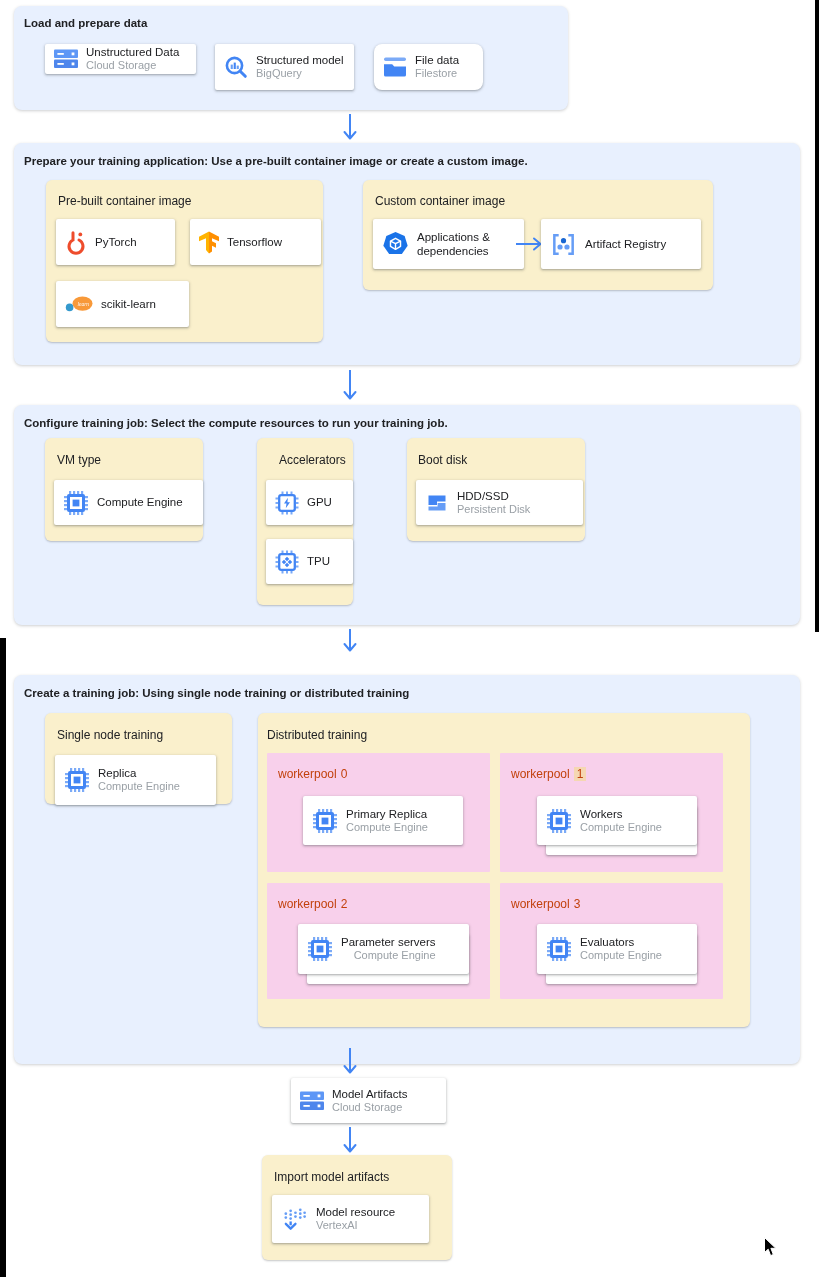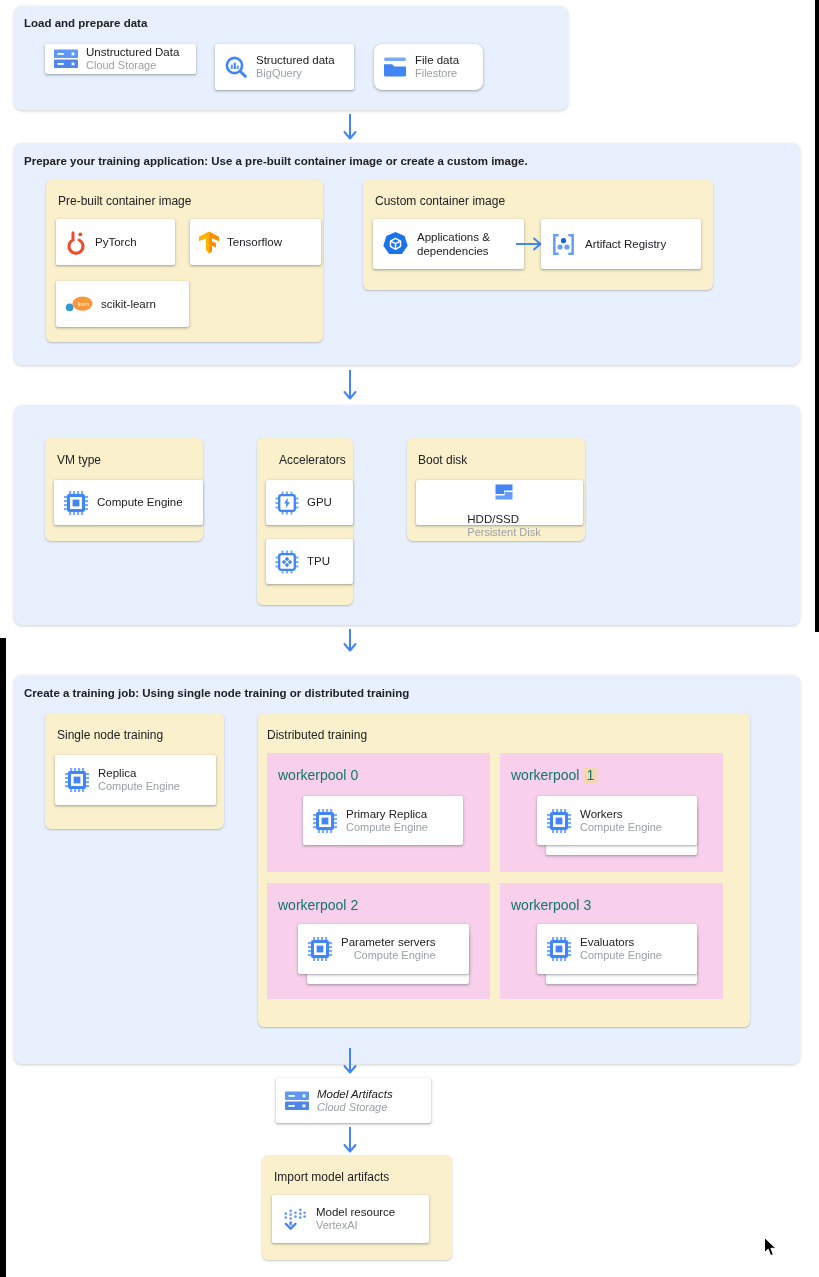--- a/index.html
+++ b/index.html
@@ -3,21 +3,21 @@
 <meta charset="utf-8">
 <style>
   html,body{margin:0;padding:0;background:#fff;}
   .canvas{position:relative;width:819px;height:1277px;background:#ffffff;overflow:hidden;
           font-family:"Liberation Sans","DejaVu Sans",sans-serif;color:#202124;}
   .section{position:absolute;background:#e8f0fe;border-radius:8px;box-shadow:0 1px 3px rgba(60,64,67,.25);}
   .sec-title{position:absolute;font-size:11.5px;font-weight:bold;color:#202124;white-space:nowrap;}
   .panel{position:absolute;background:#faf0cc;border-radius:6px;box-shadow:0 1px 2px rgba(60,64,67,.3);}
   .panel-label{position:absolute;font-size:12px;color:#202124;white-space:nowrap;}
   .pool{position:absolute;background:#f8d0eb;border-radius:1px;}
-  .pool-label{position:absolute;font-size:14px;color:#0f766e;white-space:nowrap;}
+  .pool-label{position:absolute;font-size:12px;color:#c2410c;white-space:nowrap;}
   .pool-label .num{margin-left:4px;}
   .pool-label .hl{background:#f5d7b2;padding:0 3px;}
   .card{position:absolute;background:#fff;border-radius:2px;display:flex;align-items:center;
         padding-left:9px;gap:8px;box-shadow:0 1px 2px rgba(60,64,67,.32),0 1px 3px 1px rgba(60,64,67,.12);}
   .txt{display:flex;flex-direction:column;justify-content:center;line-height:1.22;}
   .t{font-size:11.5px;color:#202124;white-space:nowrap;}
   .t.wrap{white-space:normal;}
   .s{font-size:11px;color:#9aa0a6;white-space:nowrap;}
   .icon{display:flex;align-items:center;justify-content:center;flex:0 0 auto;}
   .stack{position:absolute;}
@@ -60,21 +60,21 @@
       <span class="icon">
         <svg width="24" height="24" viewBox="0 0 24 24">
             <circle cx="10.5" cy="10.5" r="7.6" fill="none" stroke="#4285f4" stroke-width="2.6"></circle>
             <line x1="16.2" y1="16.2" x2="21.3" y2="21.3" stroke="#4285f4" stroke-width="3" stroke-linecap="round"></line>
             <rect x="6.7" y="9.6" width="2.1" height="4.4" fill="#669df6"></rect>
             <rect x="9.7" y="7.6" width="2.1" height="6.4" fill="#4285f4"></rect>
             <rect x="12.7" y="10.6" width="2.1" height="3.4" fill="#669df6"></rect>
           </svg>
       </span>
       <span class="txt">
-        <span class="t">Structured data</span>
+        <span class="t">Structured model</span>
         <span class="s">BigQuery</span>
       </span>
     </div>
 
     <div class="card" style="left:360px;top:38px;width:100px;height:46px;border-radius:8px;">
       <span class="icon">
         <svg width="24" height="20" viewBox="0 0 24 20">
             <rect x="1" y="0.5" width="22" height="3.4" rx="1.7" fill="#7baaf7"></rect>
             <path d="M1 7.2 h8.2 l2 2.4 H23 v8.4 a1.6 1.6 0 0 1 -1.6 1.6 H2.6 A1.6 1.6 0 0 1 1 18 z" fill="#4285f4"></path>
           </svg>
@@ -181,20 +181,21 @@
   </div>
 
   <div class="varrow" style="left:343px;top:370px;">
     <svg width="14" height="30" viewBox="0 0 14 30">
         <line x1="7" y1="0" x2="7" y2="27" stroke="#4285f4" stroke-width="2"></line>
         <polyline points="1.5,22 7,28.5 12.5,22" fill="none" stroke="#4285f4" stroke-width="2" stroke-linecap="round" stroke-linejoin="round"></polyline>
       </svg>
   </div>
 
   <div class="section" style="left:14px;top:405px;width:786px;height:220px;">
+    <div class="sec-title" style="left:10px;top:12px;">Configure training job: Select the compute resources to run your training job.</div>
 
     <div class="panel" style="left:31px;top:33px;width:158px;height:103px;">
       <div class="panel-label" style="left:12px;top:15px;">VM type</div>
       <div class="card" style="left:9px;top:42px;width:140px;height:45px;">
         <span class="icon">
           <svg width="26" height="26" viewBox="0 0 26 26">
               <g fill="#7baaf7">
                 <rect x="6" y="1" width="2.2" height="3"></rect>
                 <rect x="10" y="1" width="2.2" height="3"></rect>
                 <rect x="14" y="1" width="2.2" height="3"></rect>
@@ -277,21 +278,21 @@
             </svg>
         </span>
         <span class="txt">
             <span class="t">TPU</span>
           </span>
       </div>
     </div>
 
     <div class="panel" style="left:393px;top:33px;width:178px;height:103px;">
       <div class="panel-label" style="left:11px;top:15px;">Boot disk</div>
-      <div class="card" style="left:9px;top:42px;width:158px;height:45px;flex-direction:column;">
+      <div class="card" style="left:9px;top:42px;width:158px;height:45px;">
         <span class="icon">
           <svg width="24" height="24" viewBox="0 0 24 24">
               <path d="M3.5 4.5 h17 v6 h-8.5 v3.5 h-8.5 z" fill="#4285f4"></path>
               <path d="M12.6 12 h7.9 v7.5 h-17 v-4 h9.1 z" fill="#669df6"></path>
             </svg>
         </span>
         <span class="txt">
           <span class="t">HDD/SSD</span>
           <span class="s">Persistent Disk</span>
         </span>
@@ -302,21 +303,21 @@
   <div class="varrow" style="left:343px;top:629px;">
     <svg width="14" height="23" viewBox="0 0 14 23">
         <line x1="7" y1="0" x2="7" y2="20" stroke="#4285f4" stroke-width="2"></line>
         <polyline points="1.5,15 7,21.5 12.5,15" fill="none" stroke="#4285f4" stroke-width="2" stroke-linecap="round" stroke-linejoin="round"></polyline>
       </svg>
   </div>
 
   <div class="section" style="left:14px;top:675px;width:786px;height:389px;">
     <div class="sec-title" style="left:10px;top:12px;">Create a training job: Using single node training or distributed training</div>
 
-    <div class="panel" style="left:31px;top:38px;width:179px;height:116px;">
+    <div class="panel" style="left:31px;top:38px;width:179px;height:91px;padding-left:8px;">
       <div class="panel-label" style="left:12px;top:15px;">Single node training</div>
       <div class="card" style="left:10px;top:42px;width:152px;height:50px;">
         <span class="icon">
           <svg width="26" height="26" viewBox="0 0 26 26">
               <g fill="#7baaf7">
                 <rect x="6" y="1" width="2.2" height="3"></rect>
                 <rect x="10" y="1" width="2.2" height="3"></rect>
                 <rect x="14" y="1" width="2.2" height="3"></rect>
                 <rect x="18" y="1" width="2.2" height="3"></rect>
                 <rect x="6" y="22" width="2.2" height="3"></rect>
@@ -506,21 +507,21 @@
     </div>
   </div>
 
   <div class="varrow" style="left:343px;top:1048px;">
     <svg width="14" height="26" viewBox="0 0 14 26">
         <line x1="7" y1="0" x2="7" y2="23" stroke="#4285f4" stroke-width="2"></line>
         <polyline points="1.5,18 7,24.5 12.5,18" fill="none" stroke="#4285f4" stroke-width="2" stroke-linecap="round" stroke-linejoin="round"></polyline>
       </svg>
   </div>
 
-  <div class="card" style="left:276px;top:1078px;width:146px;height:45px;font-style:italic;">
+  <div class="card" style="left:291px;top:1078px;width:146px;height:45px;">
     <span class="icon">
       <svg width="24" height="20" viewBox="0 0 24 20">
           <rect x="0" y="0.6" width="24" height="8.4" rx="1" fill="#5e97f6"></rect>
           <rect x="0" y="10.6" width="24" height="8.4" rx="1" fill="#4e86ec"></rect>
           <rect x="3.4" y="4" width="6.4" height="1.8" fill="#fff"></rect>
           <rect x="3.4" y="14" width="6.4" height="1.8" fill="#fff"></rect>
           <rect x="17.6" y="3.5" width="2.8" height="2.8" fill="#fff"></rect>
           <rect x="17.6" y="13.5" width="2.8" height="2.8" fill="#fff"></rect>
         </svg>
     </span>

